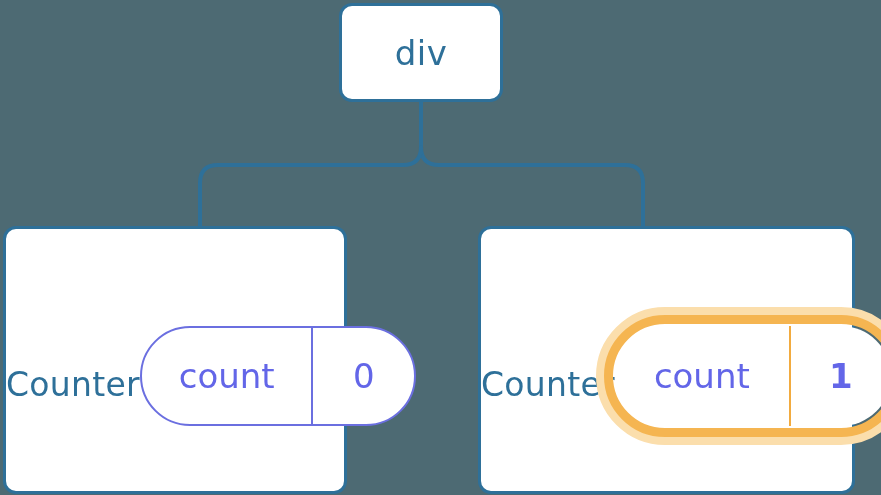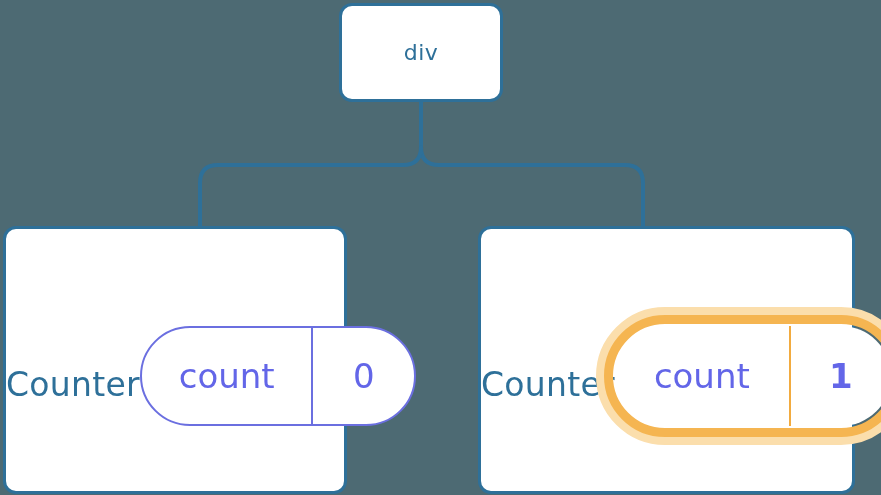--- a/index.html
+++ b/index.html
@@ -39,21 +39,21 @@
     height: 99px;
     box-sizing: border-box;
     background: #ffffff;
     border: 3px solid #2e7099;
     border-radius: 13px;
     display: flex;
     align-items: center;
     justify-content: center;
   }
   #div-node .node-label {
-    font-size: 22px;
+    font-size: 34px;
     color: #2e7099;
     letter-spacing: 0.5px;
     line-height: 1;
   }
 
   
   .card {
     position: absolute;
     box-sizing: border-box;
     background: #ffffff;

